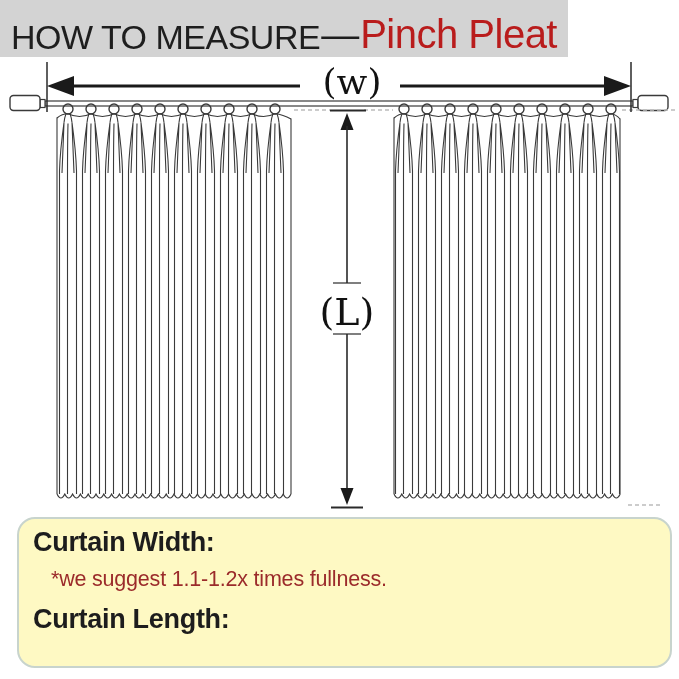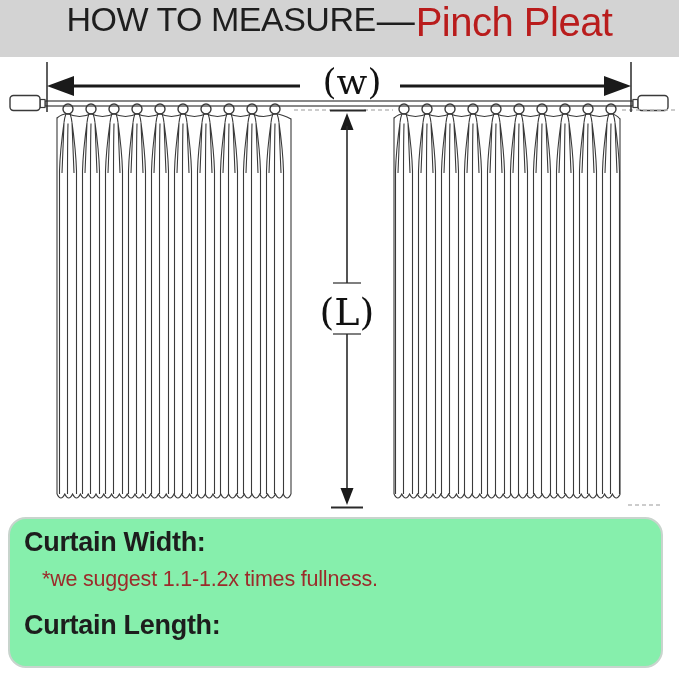--- a/index.html
+++ b/index.html
@@ -1,50 +1,50 @@
 <!DOCTYPE html>
 <html><head>
 <meta charset="utf-8">
 <style>
   html,body{margin:0;padding:0;}
   body{
     width:679px;height:679px;position:relative;overflow:hidden;
     background:#ffffff;font-family:"Liberation Sans", sans-serif;
   }
   .header{
-    position:absolute;left:0;top:0;width:679px;height:57px;
-    background:#d3d3d3;display:flex;align-items:flex-start;justify-content:center;
+    position:absolute;left:0;top:0;width:568px;height:57px;
+    background:#d3d3d3;display:flex;align-items:flex-end;justify-content:center;
     white-space:nowrap;
   }
   .header .t-left{
     font-size:34px;color:#1e1e1e;letter-spacing:-0.5px;font-weight:400;
   }
   .header .t-dash{
     font-size:38px;color:#1e1e1e;font-weight:400;margin:0 1px;
   }
   .header .t-right{
     font-size:40px;color:#b91c1c;letter-spacing:-0.5px;font-weight:400;
   }
   .diagram{
     position:absolute;left:0;top:57px;width:679px;height:458px;
   }
   .infobox{
-    position:absolute;left:8px;top:517px;width:655px;height:151px;
-    border:2px solid #c8d4cd;border-radius:18px;background:#86efac;
+    position:absolute;left:17px;top:517px;width:655px;height:151px;
+    border:2px solid #c8d4cd;border-radius:18px;background:#fef9c3;
     padding:8px 14px 0 14px;box-sizing:border-box;
   }
   .box-title{
     font-size:27px;font-weight:bold;color:#1d1d1d;line-height:1.18;
     letter-spacing:-0.3px;
   }
   .box-body{
     font-size:21px;color:#2e2e2e;line-height:1.2;letter-spacing:-0.2px;
   }
   .box-note{
-    font-size:21.5px;color:#9b2b2b;line-height:1.2;margin:8px 0 17px 18px;
+    font-size:21.5px;color:#9b2b2b;line-height:1.2;margin:8px 0 11px 18px;
     letter-spacing:-0.2px;
   }
   svg text.measure-label{
     font-family:"DejaVu Serif", serif;fill:#111111;
   }
 </style>
 </head>
 <body>
 
 <div class="header">

